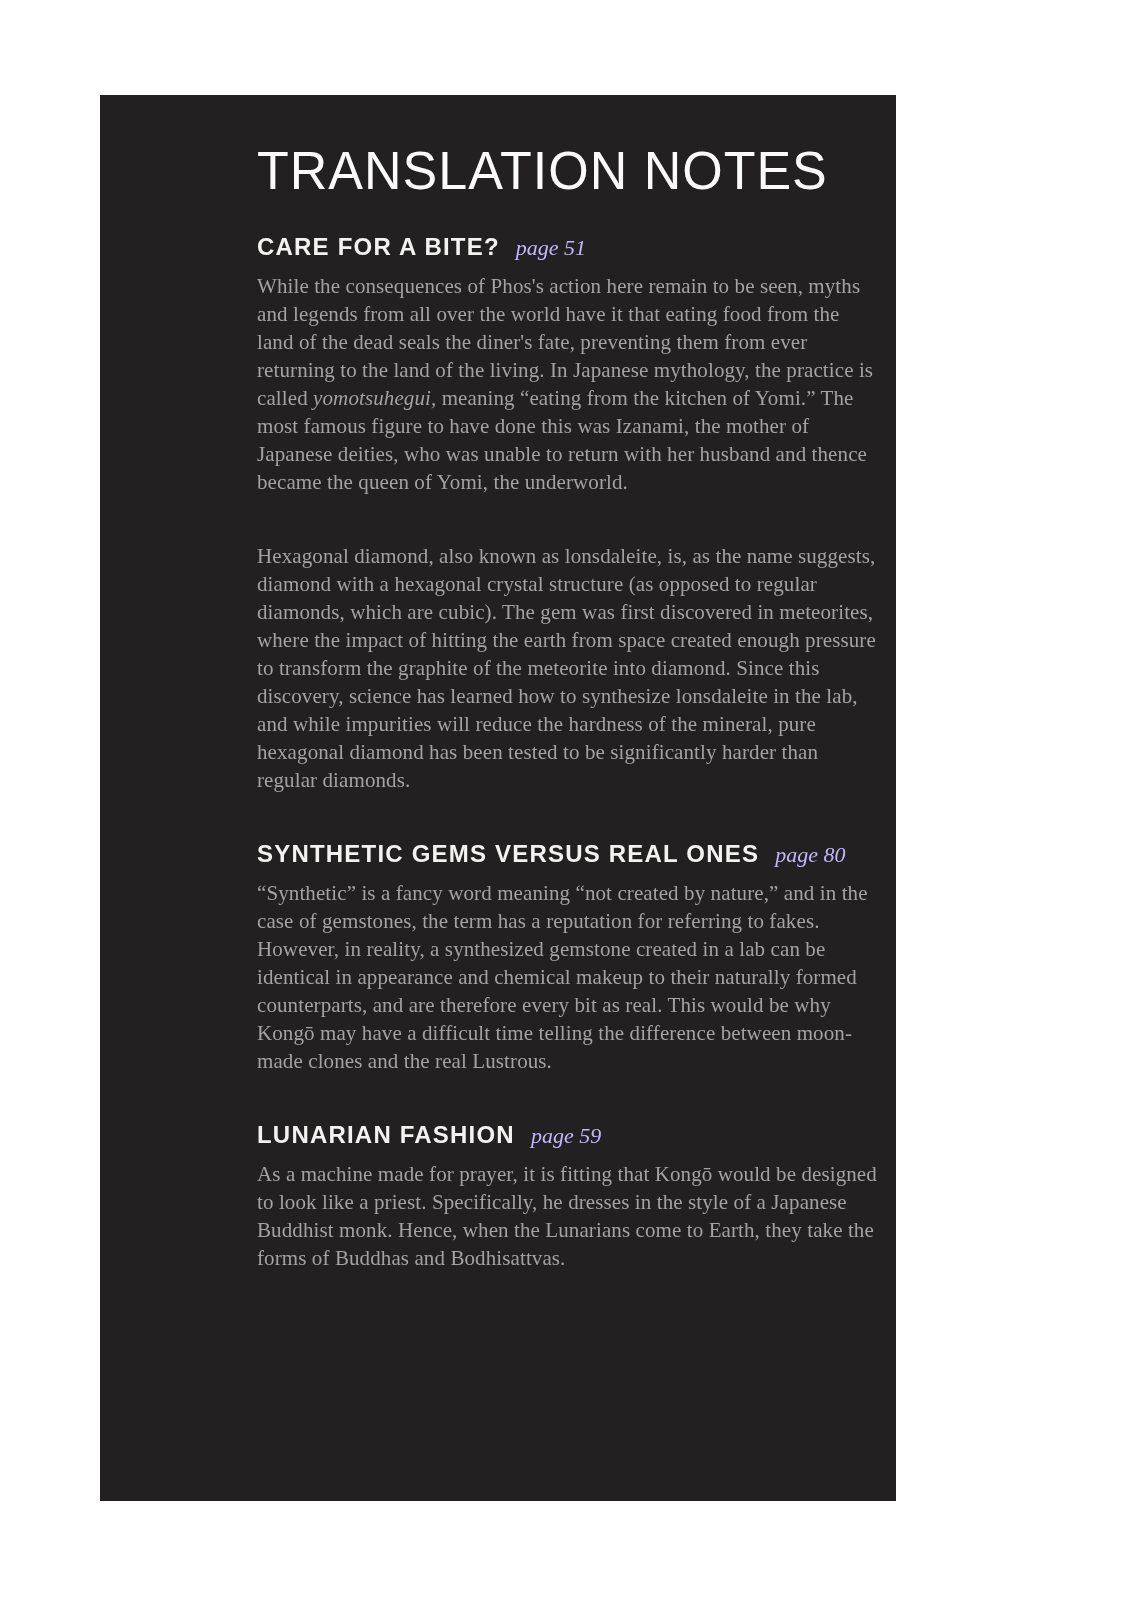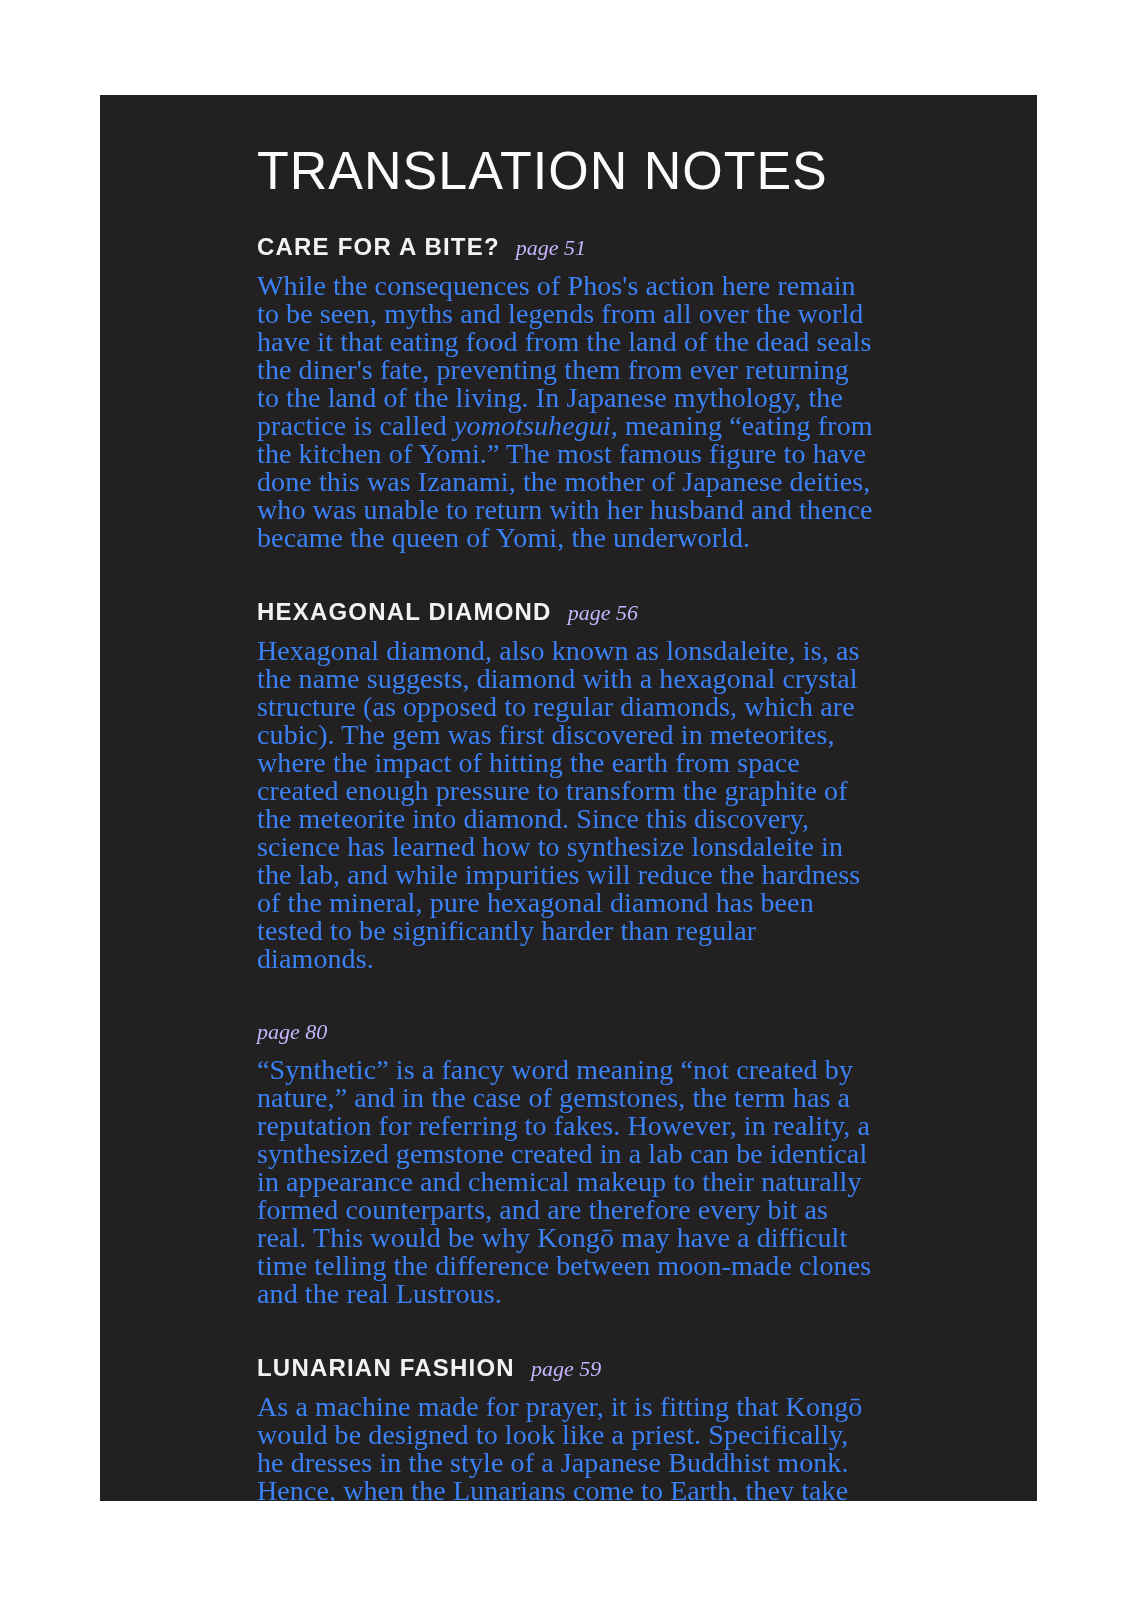--- a/index.html
+++ b/index.html
@@ -3,21 +3,21 @@
 <meta charset="utf-8">
 <style>
   html, body {
     margin: 0;
     padding: 0;
     background: #ffffff;
     font-family: "Liberation Serif", serif;
   }
   .canvas {
     position: relative;
-    width: 1124px;
+    width: 896px;
     height: 1600px;
     background: #ffffff;
     overflow: hidden;
   }
   .page {
     position: absolute;
     left: 100px;
     top: 95px;
     width: 937px;
     height: 1406px;
@@ -61,24 +61,24 @@
   .page-ref {
     font-family: "Liberation Serif", serif;
     font-style: italic;
     font-size: 22px;
     color: #c4b5fd;
     white-space: nowrap;
   }
   .body {
     margin: 0;
     width: 620px;
-    font-size: 28px;
+    font-size: 21px;
     line-height: 28px;
     letter-spacing: 0.1px;
-    color: #3b82f6;
+    color: #a3a3a3;
     text-align: left;
   }
   .body .it {
     font-style: italic;
   }
 </style>
 </head>
 <body>
 
 <div class="canvas">
@@ -87,29 +87,26 @@
     <div class="sections">
   <section class="section">
     <div class="section-head">
       <h2 class="heading">CARE FOR A BITE?</h2>
       <span class="page-ref">page 51</span>
     </div>
     <p class="body"><span>While the consequences of Phos's action here remain to be seen, myths and legends from all over the world have it that eating food from the land of the dead seals the diner's fate, preventing them from ever returning to the land of the living. In Japanese mythology, the practice is called </span><span class="it">yomotsuhegui,</span><span> meaning “eating from the kitchen of Yomi.” The most famous figure to have done this was Izanami, the mother of Japanese deities, who was unable to return with her husband and thence became the queen of Yomi, the underworld.</span></p>
   </section>
 
   <section class="section">
-    <div class="section-head">
-      <h2 class="heading">HEXAGONAL DIAMOND</h2>
-      <span class="page-ref">page 56</span>
-    </div>
     <p class="body"><span>Hexagonal diamond, also known as lonsdaleite, is, as the name suggests, diamond with a hexagonal crystal structure (as opposed to regular diamonds, which are cubic). The gem was first discovered in meteorites, where the impact of hitting the earth from space created enough pressure to transform the graphite of the meteorite into diamond. Since this discovery, science has learned how to synthesize lonsdaleite in the lab, and while impurities will reduce the hardness of the mineral, pure hexagonal diamond has been tested to be significantly harder than regular diamonds.</span></p>
   </section>
 
   <section class="section">
     <div class="section-head">
+      <h2 class="heading">SYNTHETIC GEMS VERSUS REAL ONES</h2>
       <span class="page-ref">page 80</span>
     </div>
     <p class="body"><span>“Synthetic” is a fancy word meaning “not created by nature,” and in the case of gemstones, the term has a reputation for referring to fakes. However, in reality, a synthesized gemstone created in a lab can be identical in appearance and chemical makeup to their naturally formed counterparts, and are therefore every bit as real. This would be why Kongō may have a difficult time telling the difference between moon-made clones and the real Lustrous.</span></p>
   </section>
 
   <section class="section">
     <div class="section-head">
       <h2 class="heading">LUNARIAN FASHION</h2>
       <span class="page-ref">page 59</span>
     </div>

